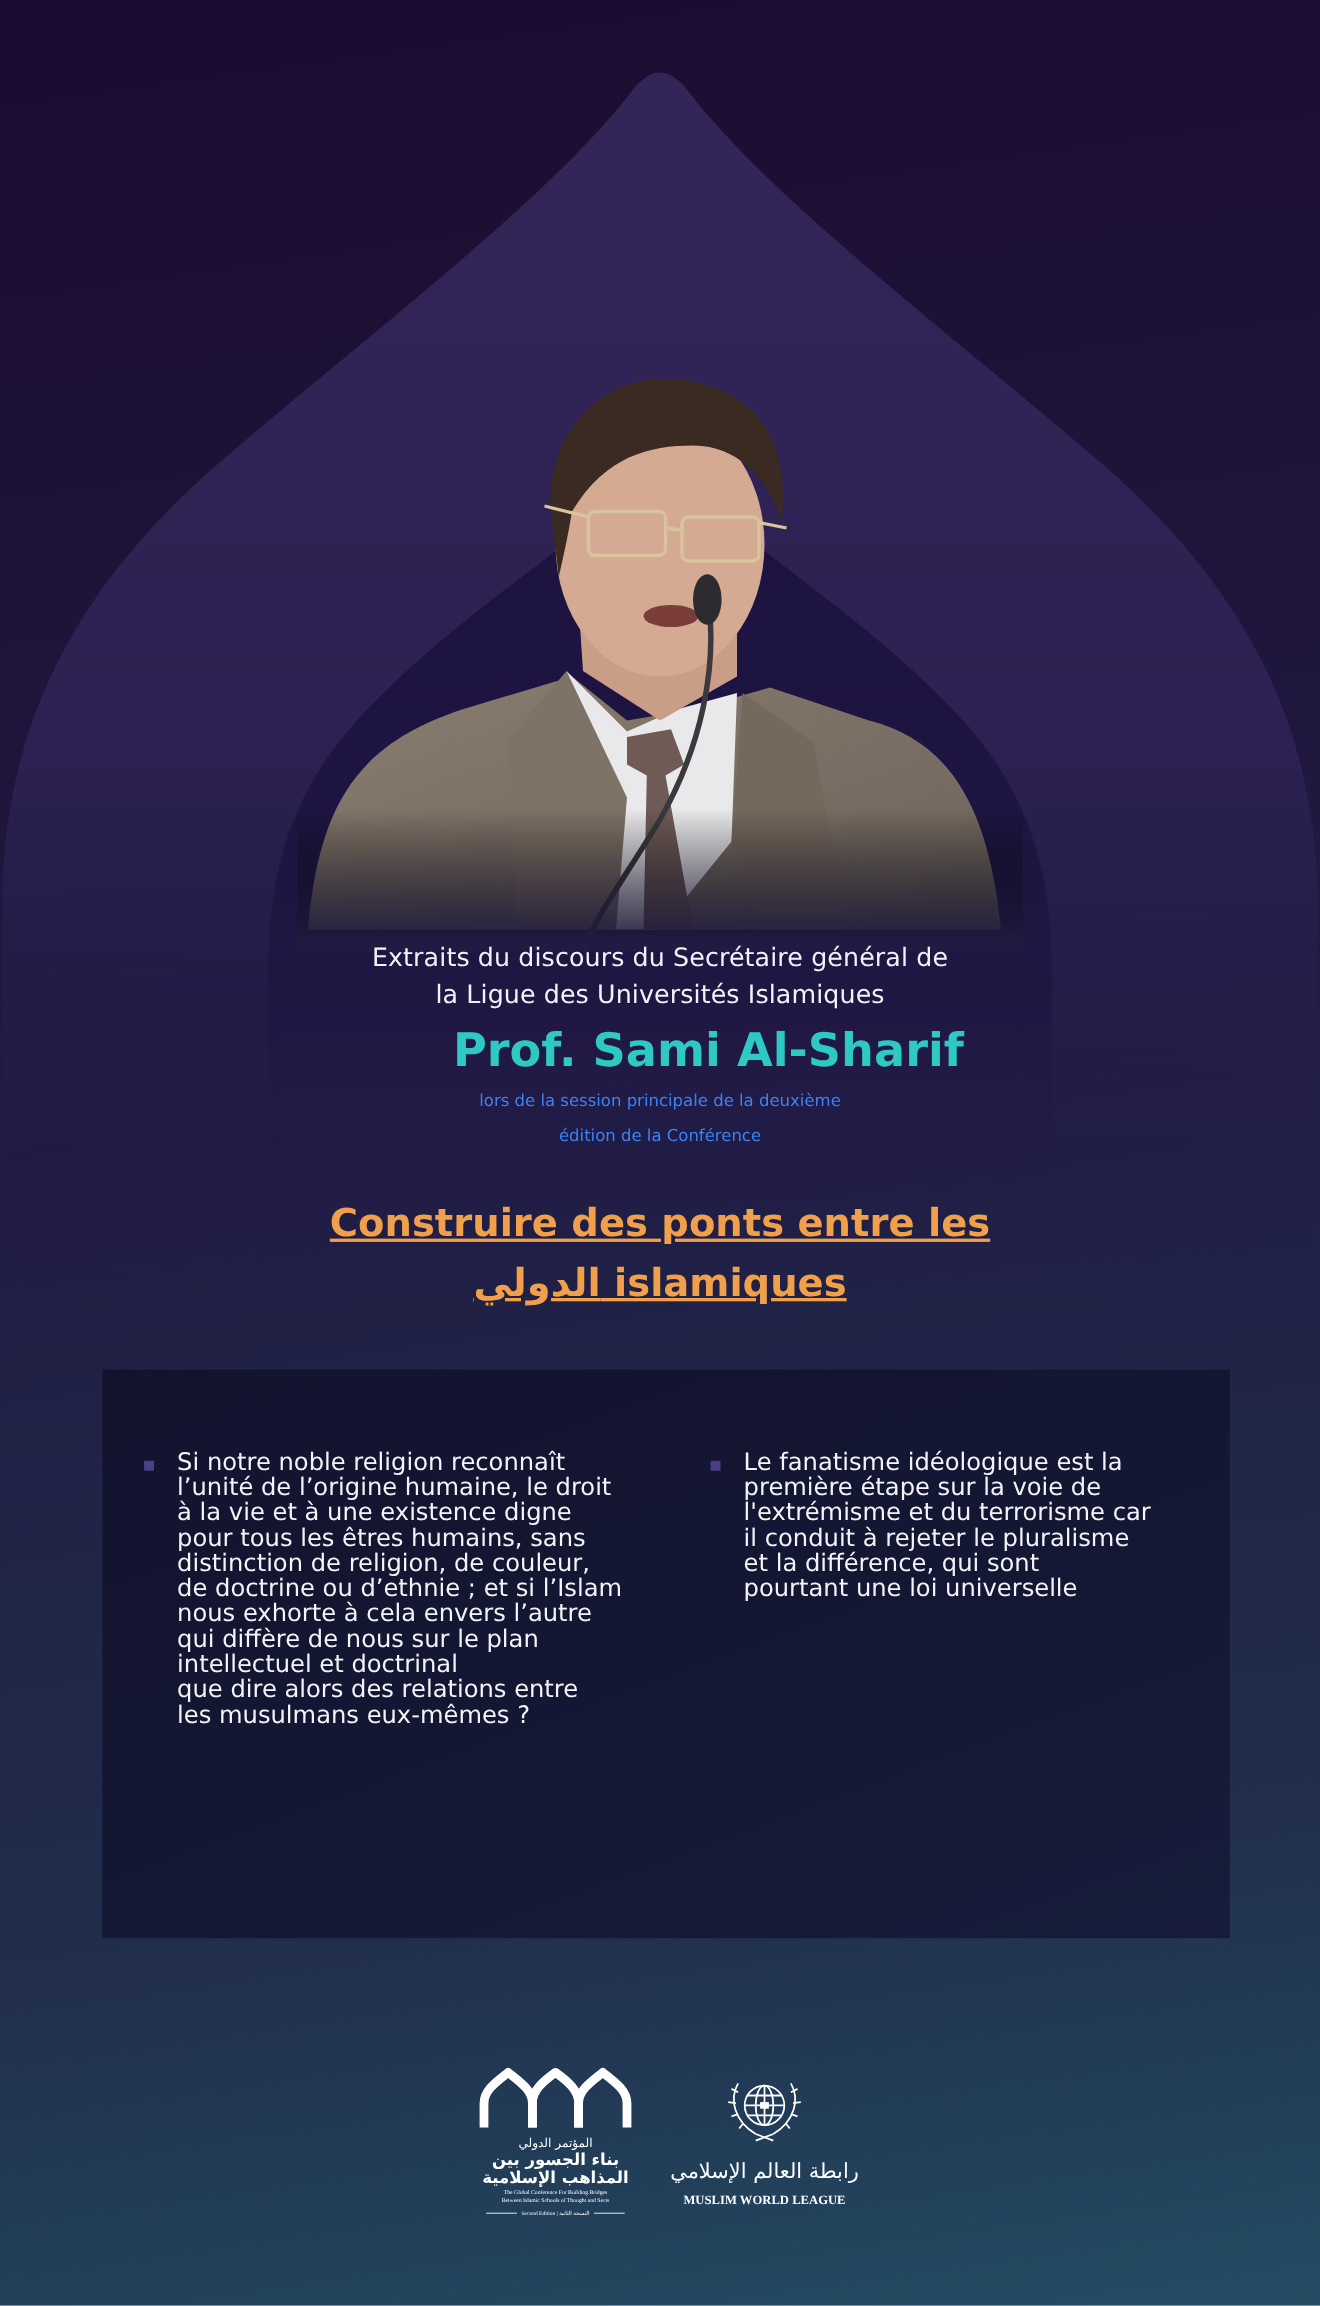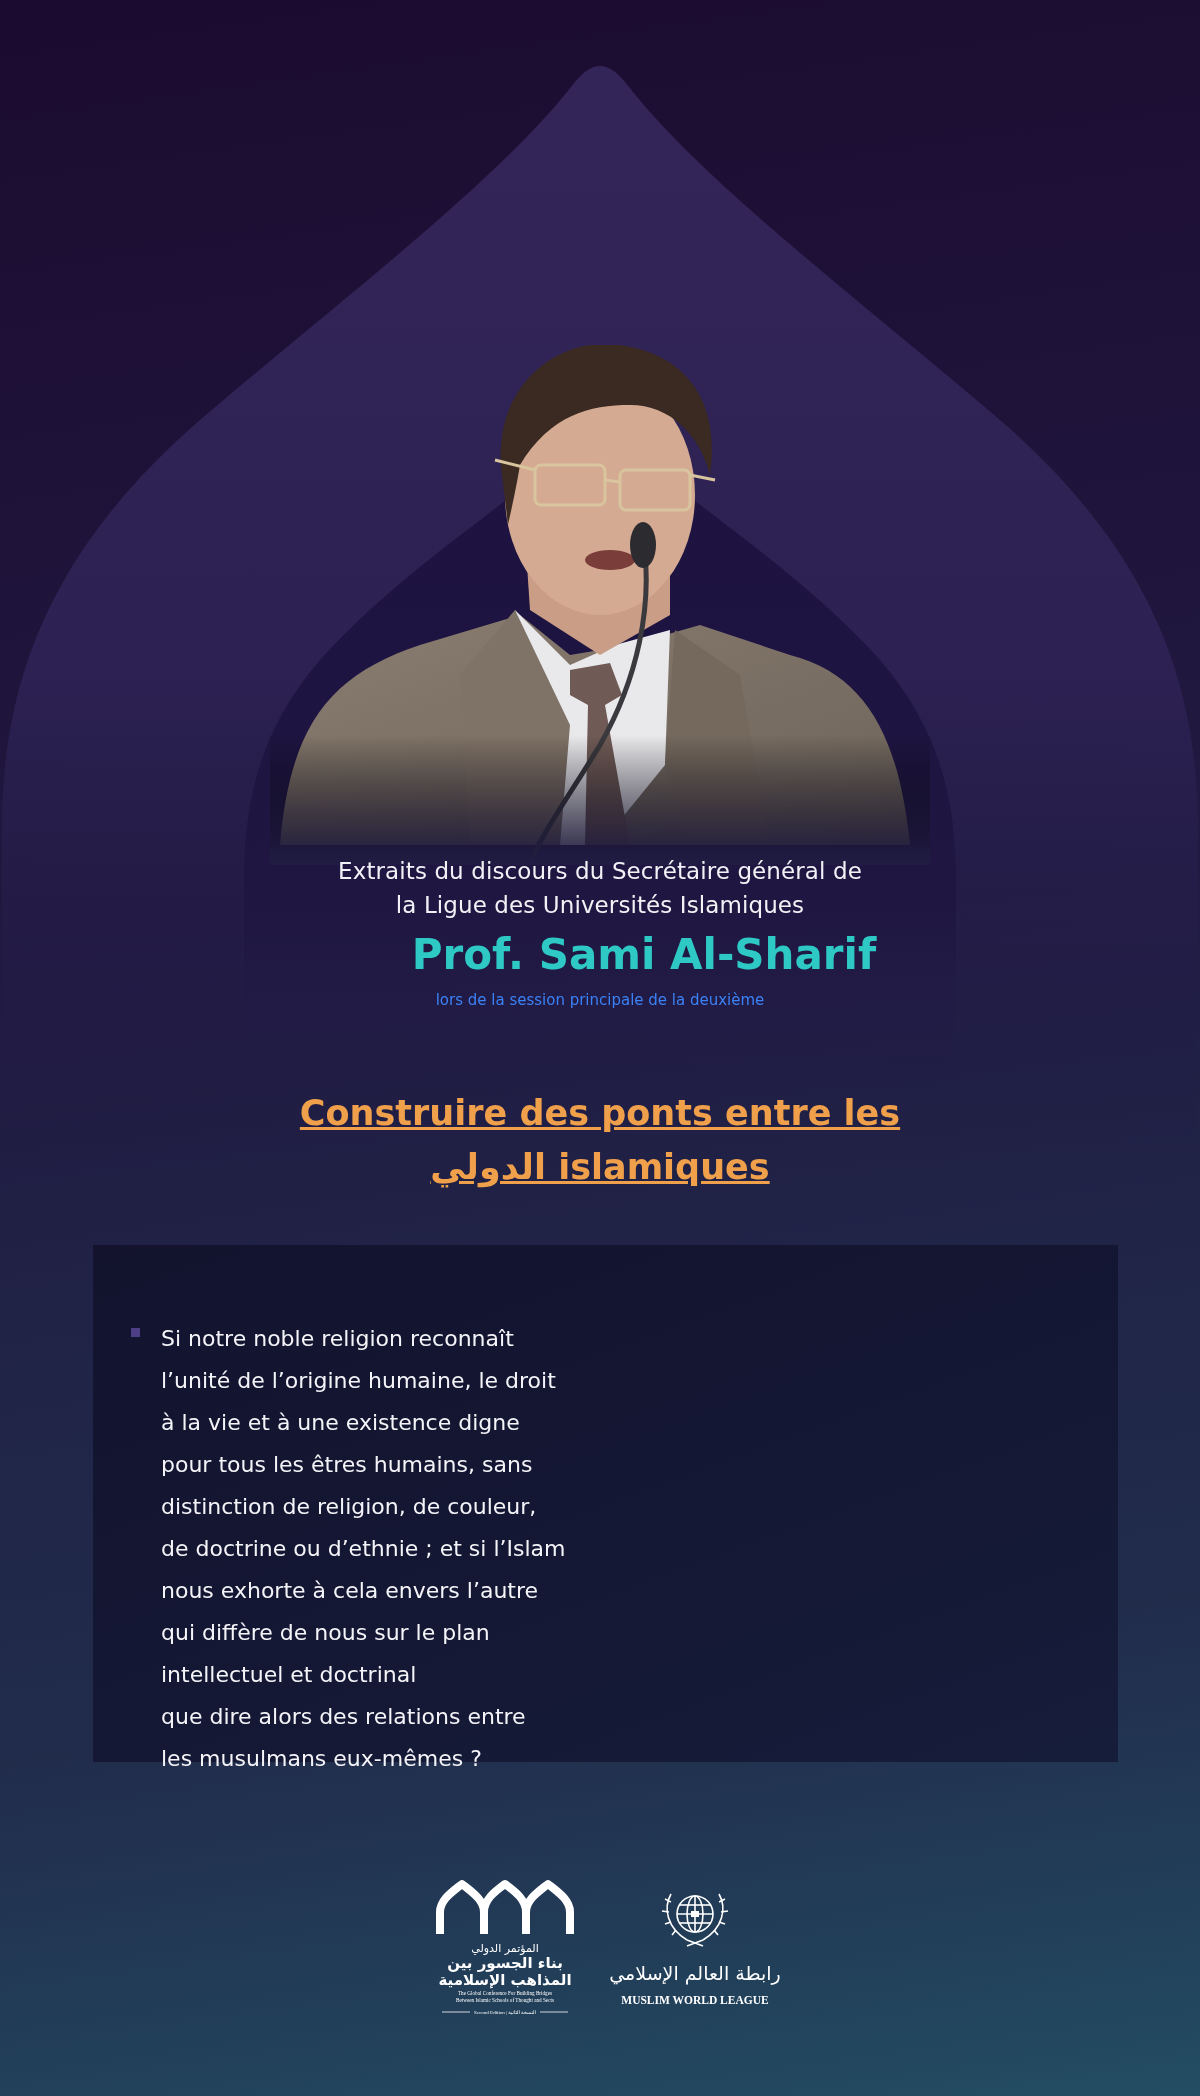--- a/index.html
+++ b/index.html
@@ -26,21 +26,21 @@
       background: linear-gradient(160deg, #13132e 0%, #141834 60%, #161d3a 100%);
     }
     .col { position: absolute; top: 73px; }
     .col.left { left: 38px; width: 460px; }
     .col.right { left: 553px; width: 440px; }
     .bullet-item { position: relative; padding-left: 30px; }
     .bullet {
       position: absolute; left: 0; top: 10px; width: 9px; height: 9px; background: #4d3f85;
     }
     .bullet-text {
-      font-size: 22px; line-height: 42px; color: #f4f4f8; white-space: pre-line; display: block;
+      font-size: 22px; line-height: 23px; color: #f4f4f8; white-space: pre-line; display: block;
     }
     .logos {
       position: absolute; left: 430px; top: 1872px; width: 360px; height: 150px;
     }
     .logo-conf { position: absolute; left: 0; top: 0; width: 150px; height: 150px; }
     .logo-mwl { position: absolute; left: 175px; top: 0; width: 180px; height: 150px; }
     .small-ar { font-family: "DejaVu Sans", sans-serif; }
     .logo-text-en { font-family: "Liberation Serif", serif; fill: #ffffff; }
   </style>
 </head>
@@ -107,20 +107,21 @@
 
 <div class="heading intro">
   <div>Extraits du discours du Secrétaire général  de</div>
   <div>la Ligue des Universités Islamiques</div>
 </div>
 
 <div class="heading name">Prof. Sami Al-Sharif</div>
 
 <div class="heading context">
   <div>lors de la session principale de la deuxième</div>
+  <div>édition de la Conférence</div>
 </div>
 
 <div class="heading conf-title">
   <div>Construire des ponts entre les</div>
   <div>الدولي islamiques</div>
 </div>
 
 <div class="panel">
   <div class="col left">
     <div class="bullet-item">
@@ -129,20 +130,31 @@
 l’unité de l’origine humaine, le droit
 à la vie et à une existence digne
 pour tous les êtres humains, sans
 distinction de religion, de couleur,
 de doctrine ou d’ethnie ; et si l’Islam
 nous exhorte à cela envers l’autre
 qui diffère de nous sur le plan
 intellectuel et doctrinal
 que dire alors des relations entre
 les musulmans eux-mêmes ?</span>
+    </div>
+  </div>
+  <div class="col right">
+    <div class="bullet-item">
+      <span class="bullet"></span>
+      <span class="bullet-text">Le fanatisme idéologique est la
+première étape sur la voie de
+l'extrémisme et du terrorisme car
+il conduit à rejeter le pluralisme
+et la différence, qui sont
+pourtant une loi universelle</span>
     </div>
   </div>
 </div>
 
 <div class="logos">
   <svg class="logo-conf" viewBox="0 0 150 150" xmlns="http://www.w3.org/2000/svg">
     <g fill="none" stroke="#ffffff" stroke-width="8" stroke-linejoin="round">
       <path d="M10 62 L10 40 C10 28 22 20 32 12 C42 20 54 28 54 40 L54 62"></path>
       <path d="M54 62 L54 40 C54 28 64 20 75 12 C86 20 96 28 96 40 L96 62"></path>
       <path d="M96 62 L96 40 C96 28 108 20 118 12 C128 20 140 28 140 40 L140 62"></path>

